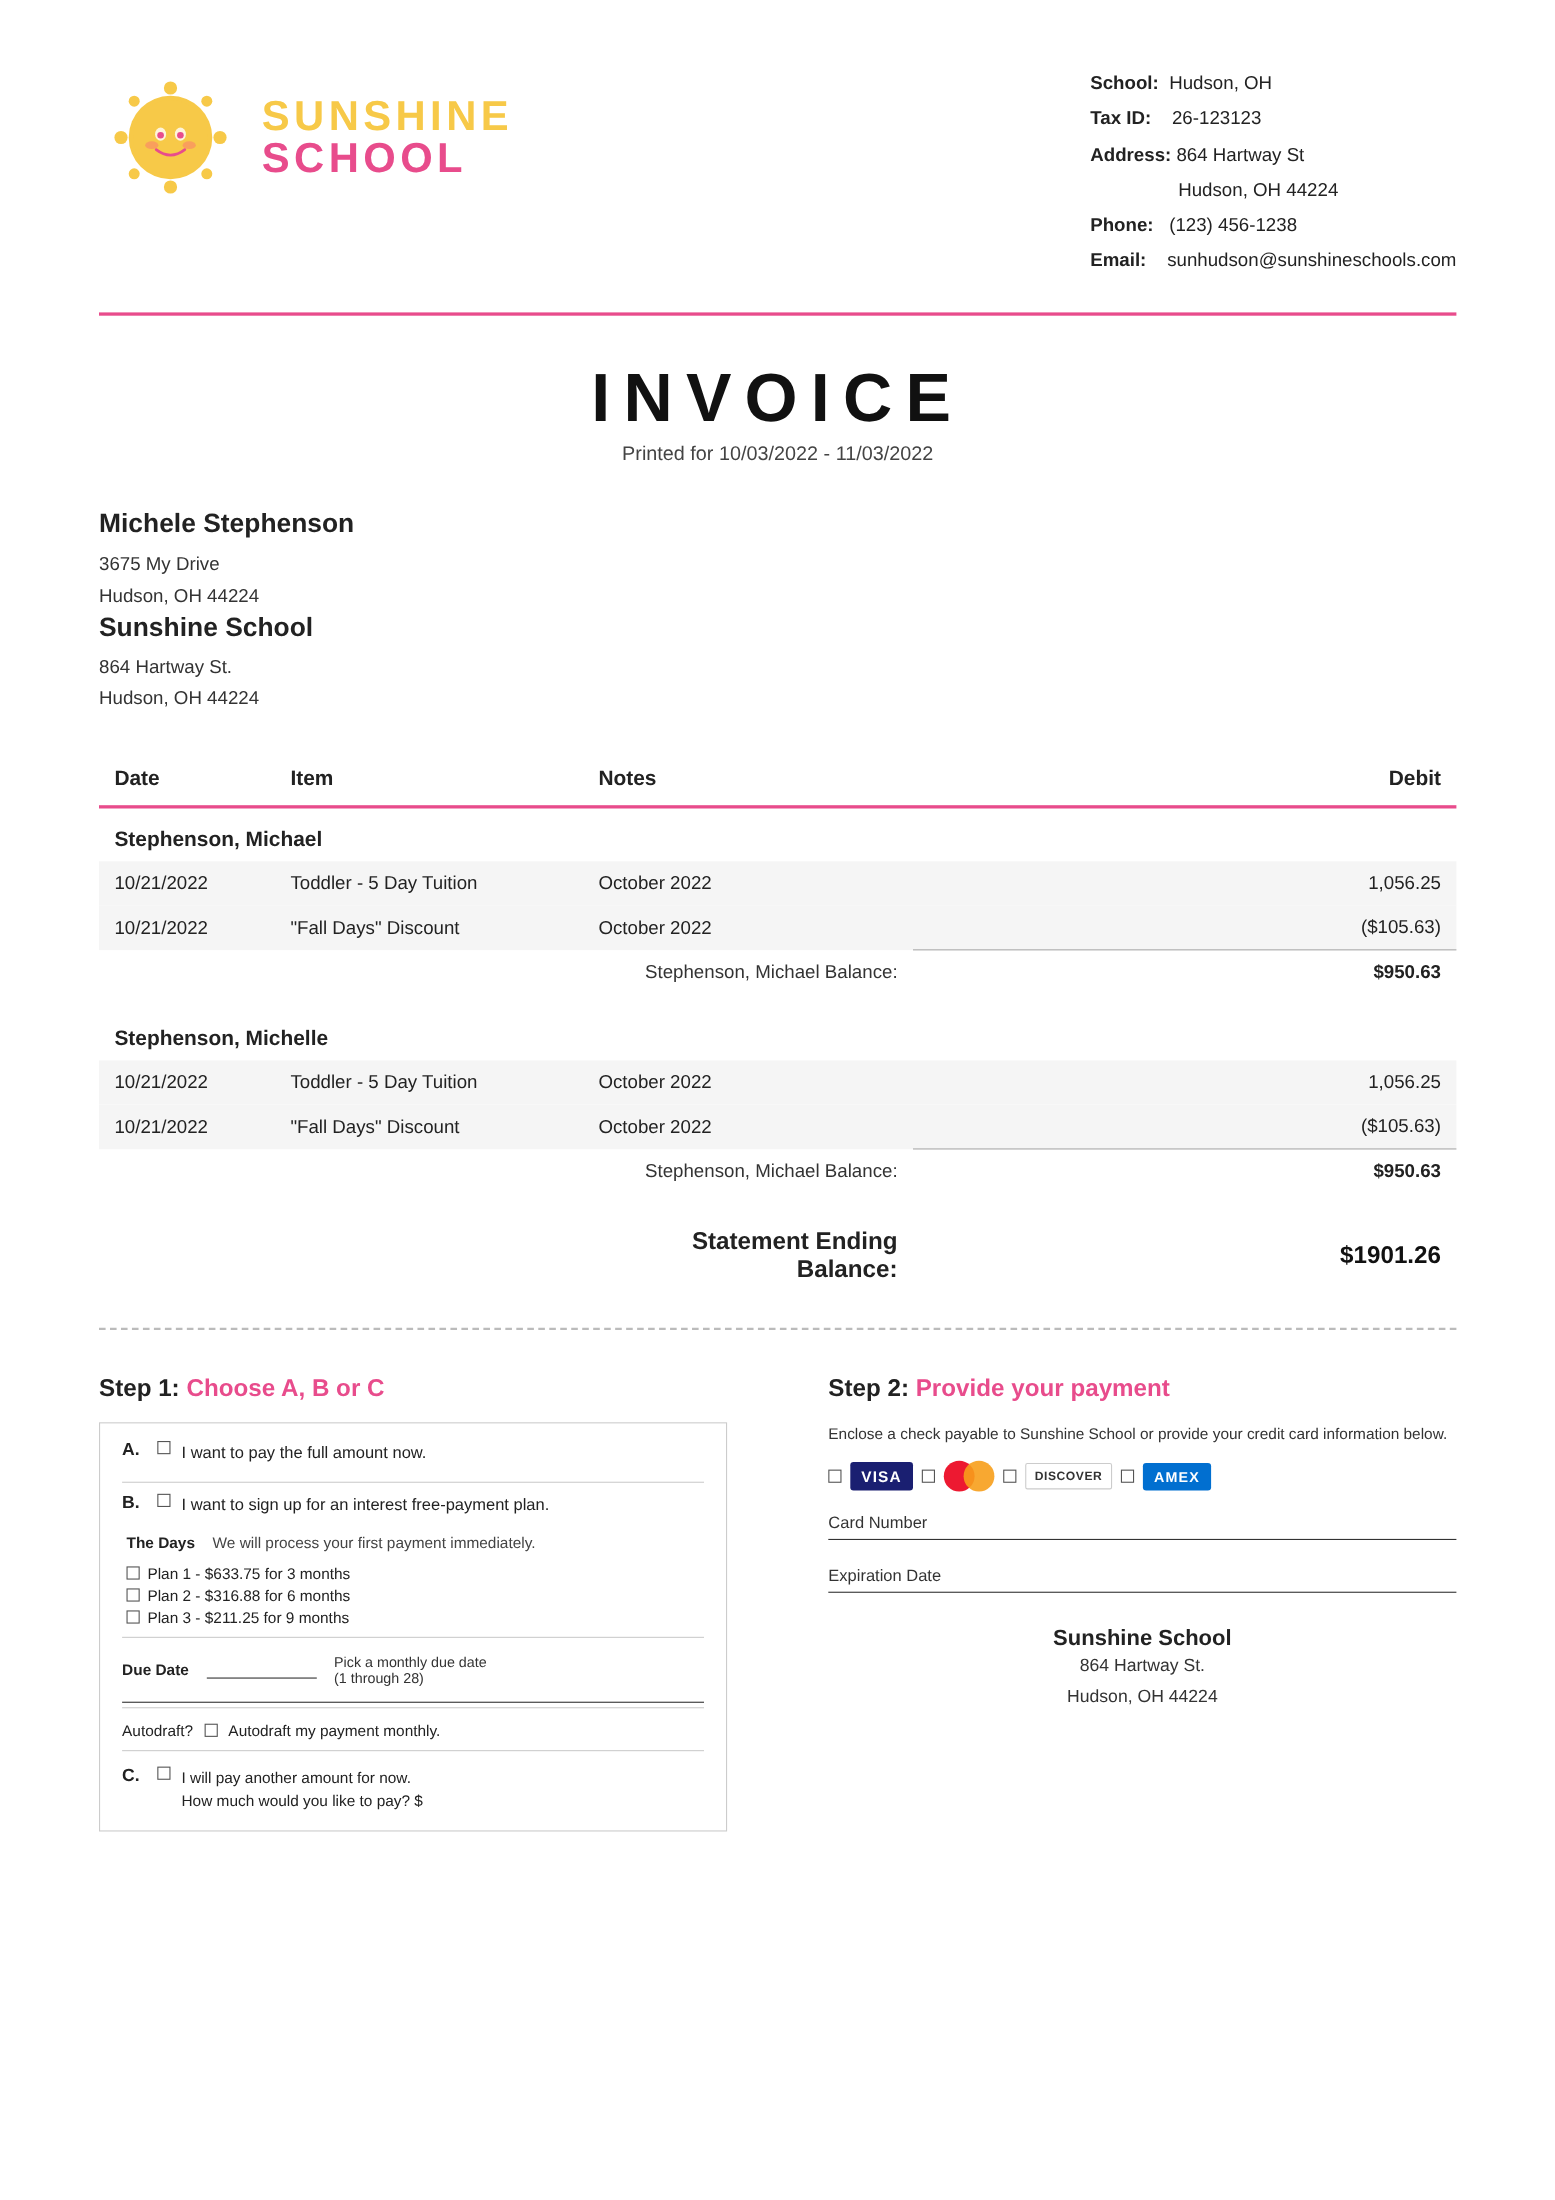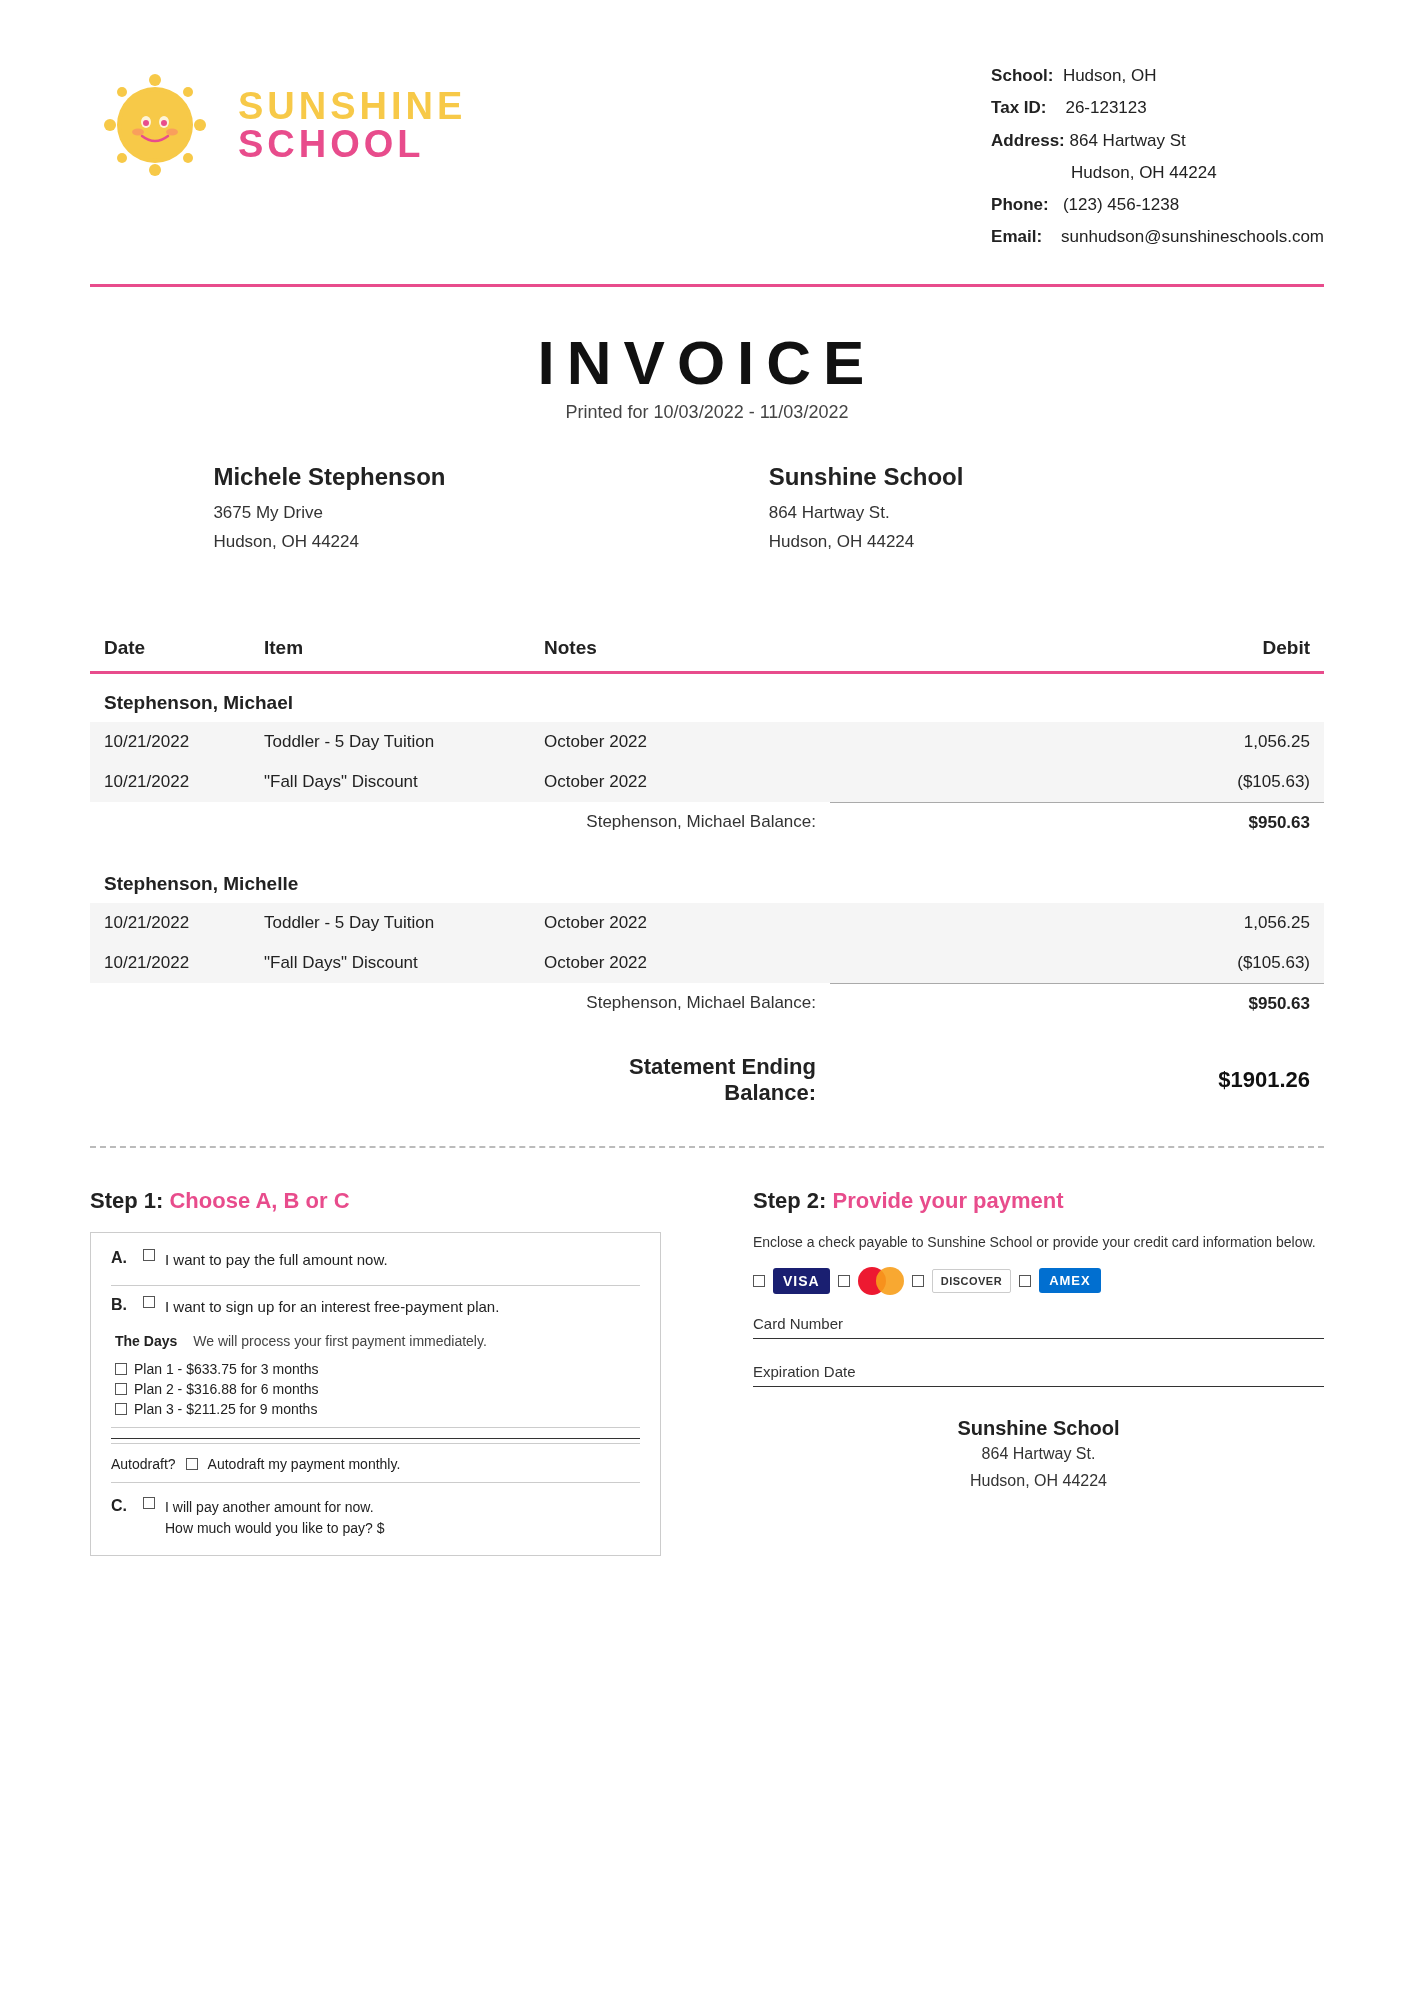--- a/index.html
+++ b/index.html
@@ -77,22 +77,23 @@
     }
     .invoice-period {
       font-size: 18px;
       color: #444;
       margin-top: 4px;
     }
 
     
     .billing-block {
       display: flex;
-      justify-content: flex-end;
-      margin-bottom: 68px;
+      justify-content: center;
+      margin-bottom: 36px;
+      flex-direction: column;
     }
     .billing-from, .billing-to {
       width: 45%;
     }
     .billing-name {
       font-size: 24px;
       font-weight: bold;
       margin-bottom: 8px;
     }
     .billing-addr {
@@ -554,20 +555,28 @@
             <span>Plan 2 - $316.88 for 6 months</span>
           </div>
           <div class="plan-item">
             <span class="checkbox"></span>
             <span>Plan 3 - $211.25 for 9 months</span>
           </div>
         </div>
 
         <hr class="divider-light">
 
+        <div class="due-date-row">
+          <span class="due-date-label">Due Date</span>
+          <span class="underline-field"></span>
+          <div class="due-date-info">
+            <span>Pick a monthly due date</span>
+            <span>(1 through 28)</span>
+          </div>
+        </div>
         <div class="wide-underline"></div>
 
         <div class="autodraft-row">
           <span>Autodraft?</span>
           <span class="checkbox"></span>
           <span>Autodraft my payment monthly.</span>
         </div>
 
         <hr class="divider-light">
 

